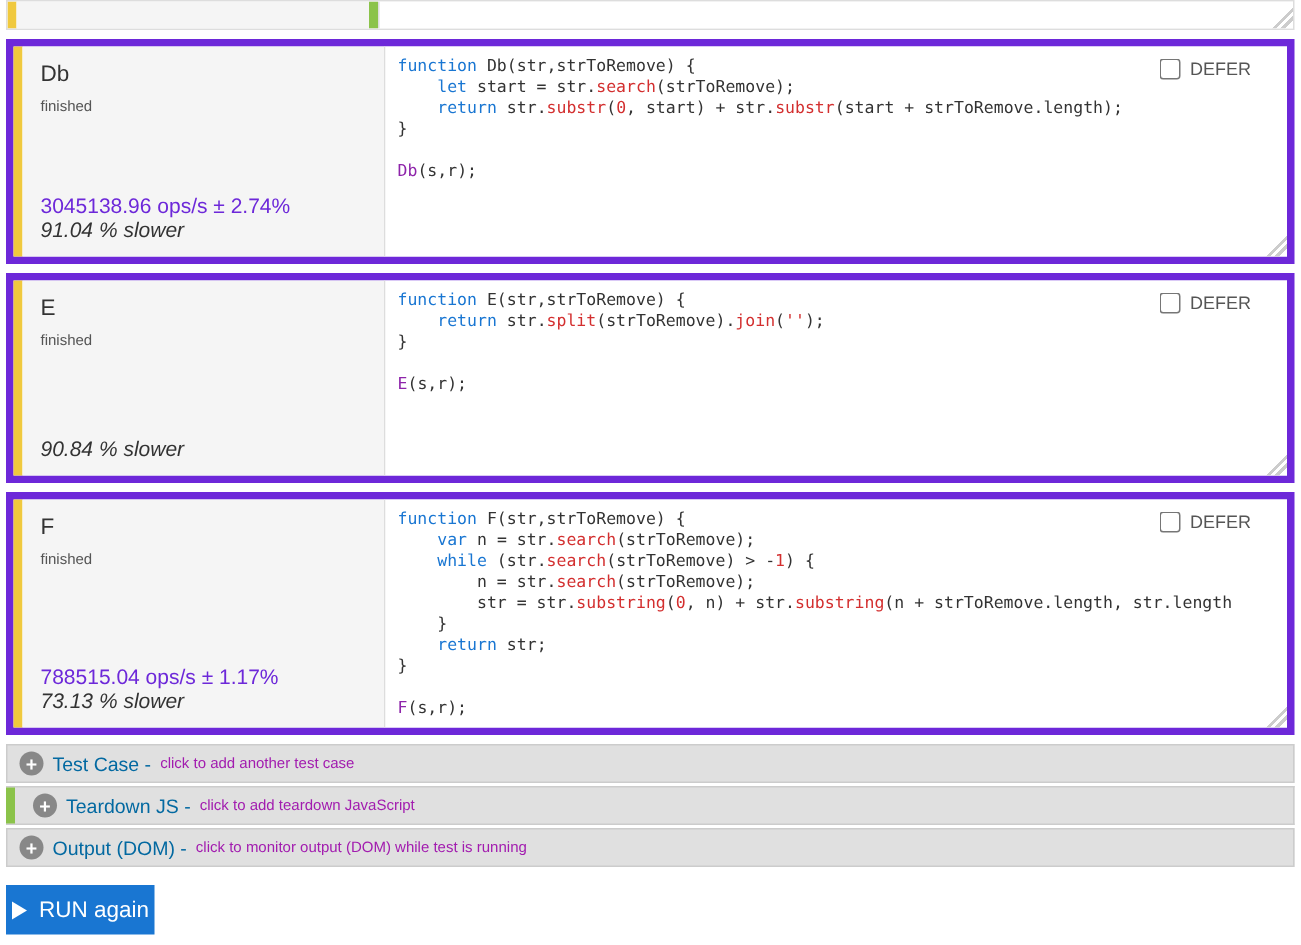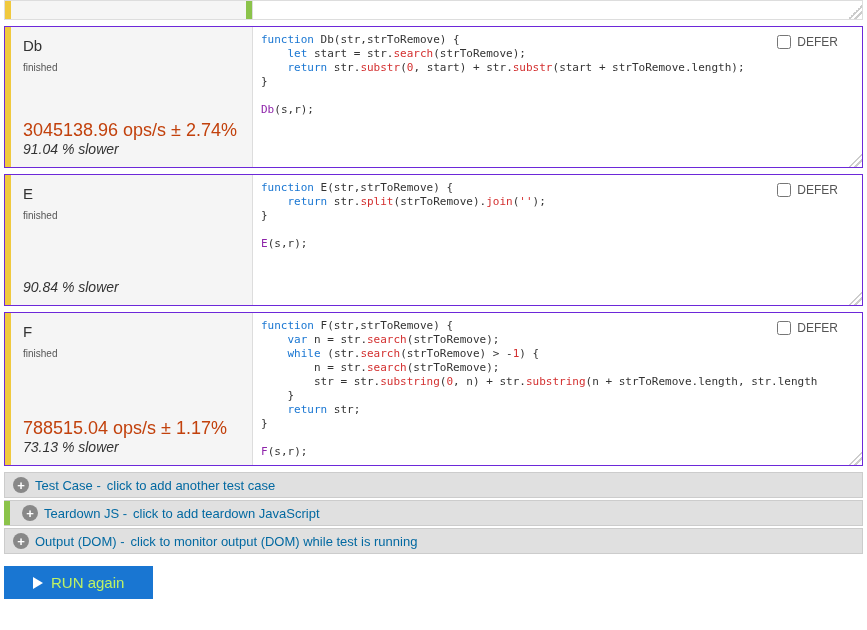--- a/index.html
+++ b/index.html
@@ -1,44 +1,44 @@
 <!DOCTYPE html>
 <html><head>
   <meta charset="utf-8">
   <style>
     * { box-sizing: border-box; margin: 0; padding: 0; }
     body { font-family: -apple-system, BlinkMacSystemFont, "Segoe UI", sans-serif; font-size: 13px; color: #333; background: #fff; width: 867px; }
-    .test-case { border: 1px solid #6d28d9; display: flex; margin: 0 4px 6px 4px; position: relative; }
+    .test-case { border: 5px solid #6d28d9; display: flex; margin: 0 4px 6px 4px; position: relative; }
     .left-bar { width: 6px; background: #f0c93e; }
     .info-col { width: 242px; background: #f5f5f5; padding: 10px 12px; border-right: 1px solid #ddd; display: flex; flex-direction: column; }
     .info-name { font-size: 15px; color: #333; margin-bottom: 8px; }
     .info-status { font-size: 10px; color: #555; margin-bottom: 8px; }
     .info-fill { flex: 1; }
-    .info-ops { font-size: 18px; color: #c2410c; }
+    .info-ops { font-size: 14px; color: #6d28d9; }
     .info-slower { font-size: 14px; color: #333; font-style: italic; }
     .code-col { flex: 1; background: #fff; padding: 6px 8px; font-family: ui-monospace, Menlo, Consolas, monospace; font-size: 11px; line-height: 14px; white-space: pre; overflow: auto; }
     .defer-box { position: absolute; top: 8px; right: 24px; display: flex; align-items: center; gap: 6px; font-size: 12px; color: #555; }
     .defer-box input { width: 14px; height: 14px; }
     .resize-handle { position: absolute; bottom: 0; right: 0; width: 14px; height: 14px; background: linear-gradient(135deg, transparent 50%, #ccc 50%, #ccc 60%, transparent 60%, transparent 70%, #ccc 70%, #ccc 80%, transparent 80%); cursor: nwse-resize; }
     .kw { color: #1976d2; }
     .fn { color: #8e24aa; }
     .str { color: #d32f2f; }
     .num { color: #d32f2f; }
     .op { color: #333; }
     .punct { color: #333; }
     .ident { color: #333; }
     .method { color: #d32f2f; }
     .bottom-panel { margin: 6px 4px 0 4px; }
     .panel-row { background: #e0e0e0; border: 1px solid #ccc; padding: 4px 8px; display: flex; align-items: center; gap: 6px; margin-bottom: 2px; cursor: pointer; }
     .panel-row.with-bar { border-left: none; padding-left: 0; }
     .panel-row .green-bar { width: 6px; background: #8bc34a; align-self: stretch; margin: -4px 6px -4px 0; }
     .plus-icon { width: 16px; height: 16px; border-radius: 50%; background: #888; color: #fff; display: inline-flex; align-items: center; justify-content: center; font-size: 13px; font-weight: bold; line-height: 1; }
     .panel-label { font-size: 13px; color: #0369a1; }
-    .panel-desc { font-size: 13px; color: #0369a1; }
-    .run-btn { background: #1976d2; color: #bef264; border: none; padding: 8px 29px; font-size: 15px; display: inline-flex; align-items: center; gap: 8px; margin: 10px 4px; cursor: pointer; }
+    .panel-desc { font-size: 10px; color: #a21caf; }
+    .run-btn { background: #1976d2; color: #ffffff; border: none; padding: 8px 4px; font-size: 15px; display: inline-flex; align-items: center; gap: 8px; margin: 10px 4px; cursor: pointer; }
     .play-icon { width: 0; height: 0; border-left: 10px solid #fff; border-top: 6px solid transparent; border-bottom: 6px solid transparent; }
     .fastest-row { border: 1px solid #ddd; display: flex; margin: 0 4px 6px 4px; position: relative; height: 20px; overflow: hidden; }
     .fastest-bar { width: 6px; background: #f0c93e; }
     .fastest-info { width: 242px; background: #f5f5f5; padding: 2px 12px; border-right: 1px solid #ddd; position: relative; }
     .fastest-info .green-stripe { position: absolute; right: 0; top: 0; bottom: 0; width: 6px; background: #8bc34a; }
     .fastest-code { flex: 1; background: #fff; }
   </style>
 </head>
 <body>
 

